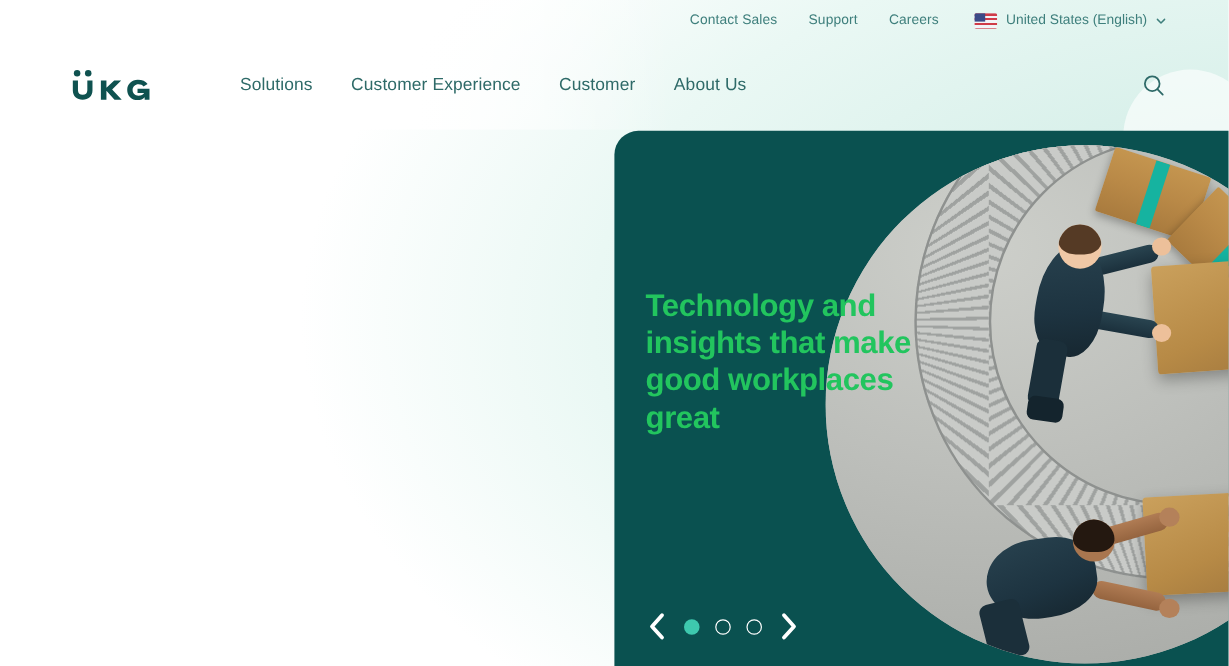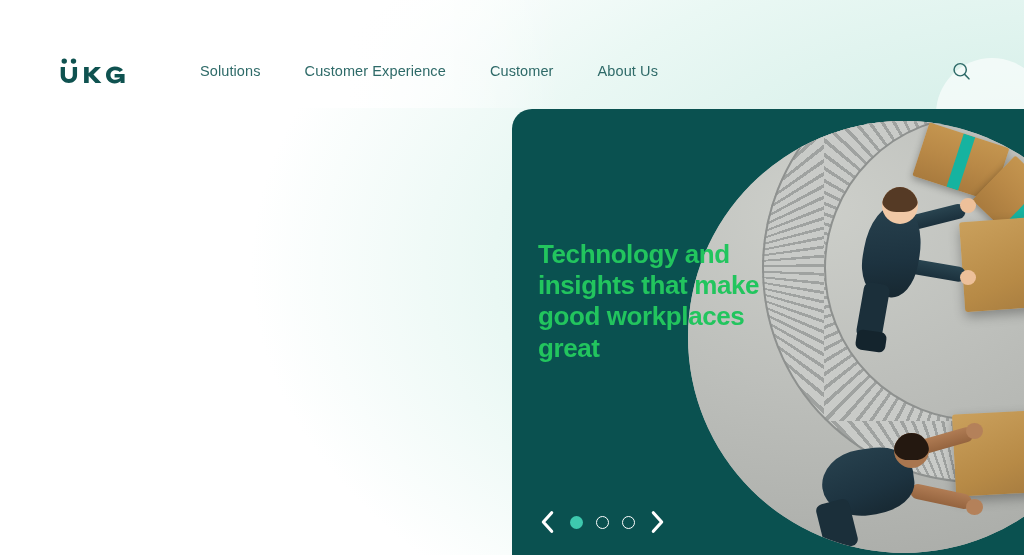--- a/index.html
+++ b/index.html
@@ -123,21 +123,21 @@
   .logo {
     margin-left: 55px;
     width: 74px;
     height: 30px;
     display: block;
     flex: none;
   }
   .main-nav {
     display: flex;
     align-items: center;
-    gap: 12px;
+    gap: 0;
     margin-left: 55px;
   }
   .nav-item {
     font-size: 14.5px;
     color: #2e6a68;
     letter-spacing: 0.1px;
     padding: 0 16px;
     white-space: nowrap;
     cursor: pointer;
   }
@@ -451,20 +451,35 @@
 </head>
 <body>
 
 <div id="page">
 
   <div class="bg-wash"></div>
   <div class="bg-blob"></div>
   <div class="bg-circle-tr"></div>
   <div class="bg-header-white"></div>
 
+  <div class="utility-bar">
+    <a class="utility-link" href="#">Contact Sales</a>
+    <a class="utility-link" href="#">Support</a>
+    <a class="utility-link" href="#">Careers</a>
+    <div class="locale">
+      <span class="flag">
+        <span class="stripes"></span>
+          <span class="canton"></span>
+      </span>
+      <span class="locale-label">United States (English)</span>
+      <svg class="chev-down" viewBox="0 0 12 12">
+        <path d="M2 4.2 L6 8.2 L10 4.2" fill="none" stroke="#3e7f7c" stroke-width="1.6" stroke-linecap="round" stroke-linejoin="round"></path>
+      </svg>
+    </div>
+  </div>
 
   <div class="main-header">
     <svg class="logo" viewBox="0 0 112 44">
       <circle cx="14" cy="7" r="4.1" fill="#0f5250"></circle>
       <circle cx="28" cy="7" r="4.1" fill="#0f5250"></circle>
       <path d="M8.6 16 v12.6 c0 7.1 5.2 11.6 12.4 11.6 s12.4-4.5 12.4-11.6 V16 h-6.5 v12.3 c0 3.6-2.3 5.9-5.9 5.9 s-5.9-2.3-5.9-5.9 V16 z" fill="#0f5250"></path>
       <path d="M44 16 h7 v9.3 L60.8 16 H69.6 L58.2 27.4 L70.3 40.2 H61.2 L51 29.1 V40.2 H44 z" fill="#0f5250"></path>
       <path d="M90.5 15.2 c-7.6 0-13.3 5.5-13.3 12.8 s5.5 12.8 13 12.8 c3.9 0 7-1.4 9-3.7 V40.2 h6.1 V26.6 H90.2 v5.2 h8.4 c-1 2-3.9 3.4-7.2 3.4 -4.3 0-7.4-3.1-7.4-7.2 s3.1-7.2 7.5-7.2 c2.7 0 5 1.1 6.3 2.9 l5.1-3.2 c-2.4-3.4-6.7-5.3-12.4-5.3 z" fill="#0f5250"></path>
     </svg>
 

